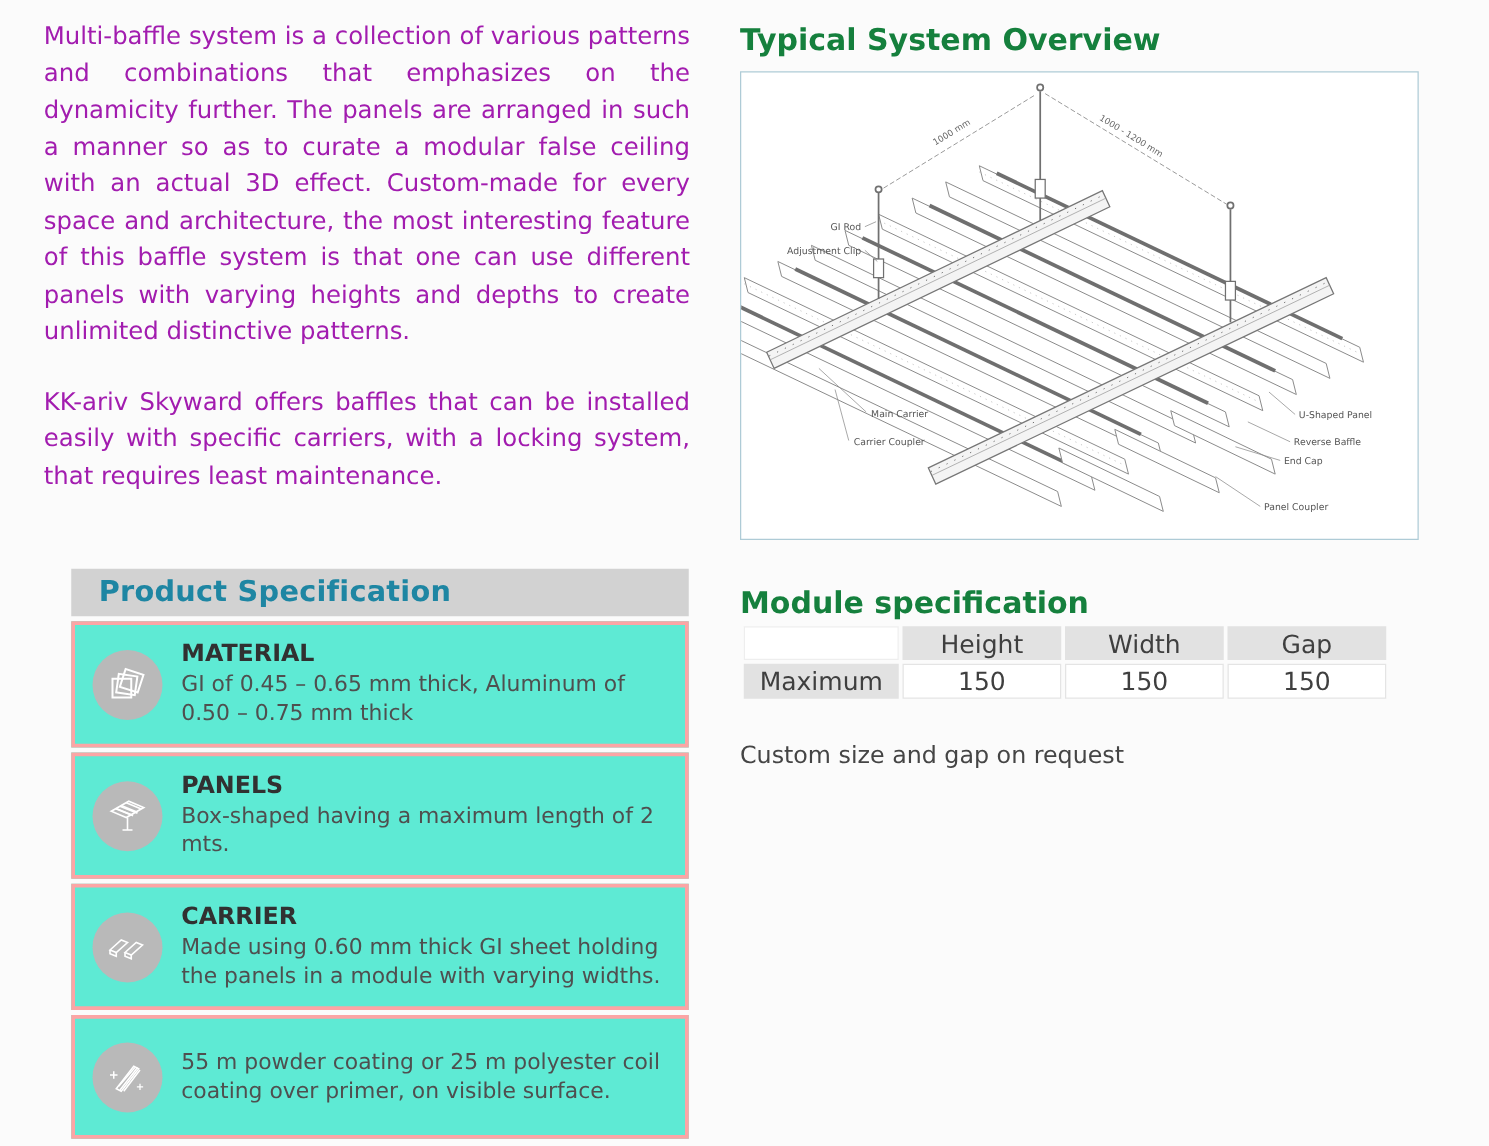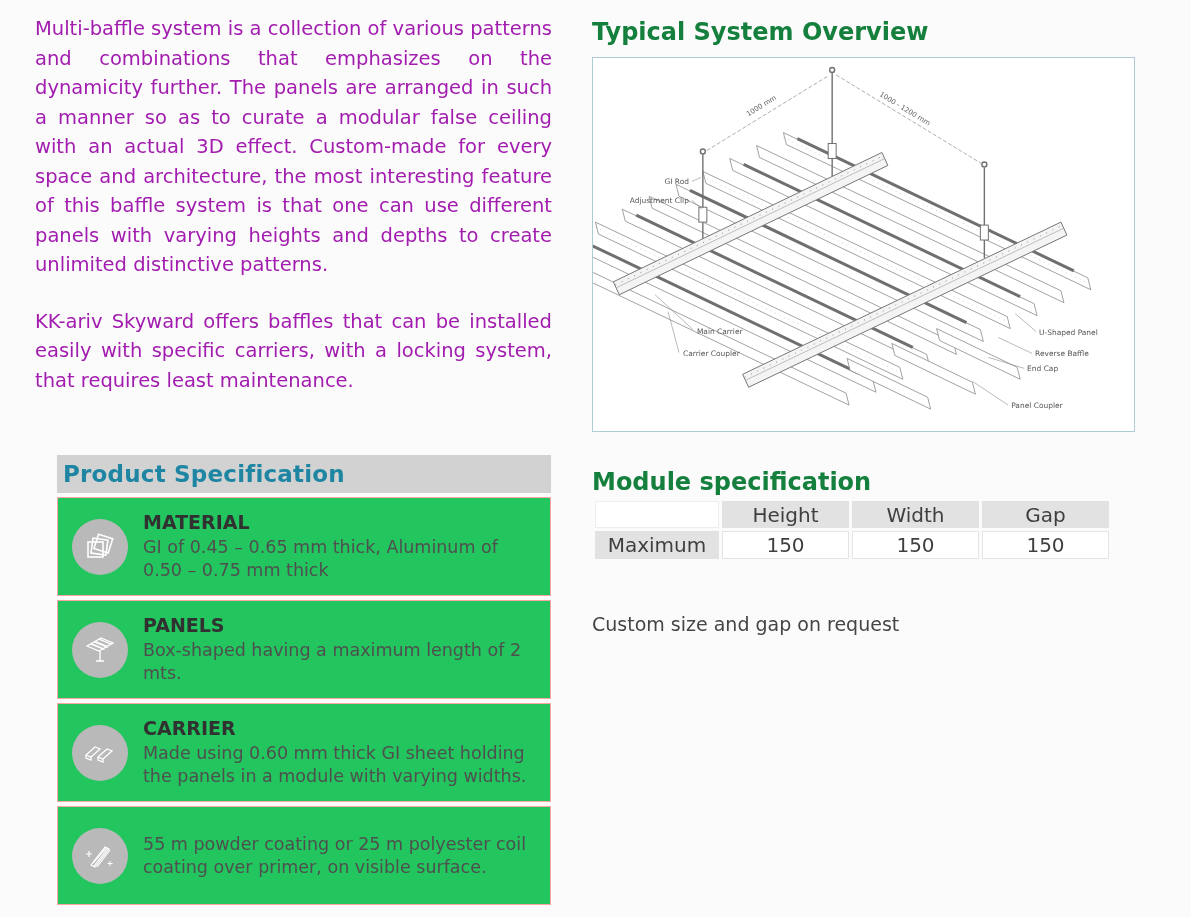--- a/index.html
+++ b/index.html
@@ -14,27 +14,27 @@
   
   .intro { position:absolute; left:35px; top:14px; width:517px; }
   .intro p {
     font-size:19.5px; line-height:29.5px; text-align:justify; color:#a21caf;
   }
   .intro p + p { margin-top:27px; }
 
   
   .spec { position:absolute; left:57px; top:455px; width:494px; }
   .spec-header {
-    background:#d2d2d2; height:38px; line-height:38px; padding-left:6px;
+    background:#d2d2d2; height:38px; line-height:38px; padding-left:22px;
   }
   .spec-header h2 {
     font-size:23px; font-weight:bold; color:#1e86a3; letter-spacing:.2px;
   }
   .spec-card {
-    background:#22c55e; border:1px solid #fca5a5; margin-top:4px;
+    background:#5eead4; border:3px solid #fca5a5; margin-top:4px;
     display:flex; align-items:center; gap:15px; padding:12px 10px 12px 14px;
     min-height:99px;
   }
   .spec-icon {
     flex:0 0 56px; width:56px; height:56px; border-radius:50%;
     background:#b9b9b9; display:flex; align-items:center; justify-content:center;
   }
   .spec-text h3 { font-size:19px; font-weight:bold; color:#313131; margin-bottom:3px; }
   .spec-text p  { font-size:17.5px; line-height:23px; color:#4f4f4f; max-width:385px; }
 
@@ -60,21 +60,21 @@
   }
   .module-table td {
     text-align:center; font-size:20px; color:#3f3f3f; height:27px; padding:1px 4px;
   }
   .module-table .c0 { width:124px; }
   .module-table .c  { width:127px; }
   .module-table td.gray  { background:#e2e2e2; }
   .module-table td.blank { background:#ffffff; border:1px solid #eeeeee; }
   .module-table td.val   { background:#ffffff; border:1px solid #e4e4e4; }
   .module-note {
-    position:absolute; left:592px; top:613px; font-size:19px; color:#454545;
+    position:absolute; left:592px; top:593px; font-size:19px; color:#454545;
   }
 </style>
 </head>
 <body>
 
 <div class="intro">
   <p>Multi-baffle system is a collection of various patterns and combinations that emphasizes on the dynamicity further.  The panels are arranged in such a manner so as to curate a modular false ceiling with an actual 3D effect. Custom-made for every space and architecture, the most interesting feature of this baffle system is that one can use different panels with varying heights and depths to create unlimited distinctive patterns.</p>
   <p>KK-ariv Skyward offers baffles that can be installed easily with specific carriers, with a locking system, that requires least maintenance.</p>
 </div>
 

